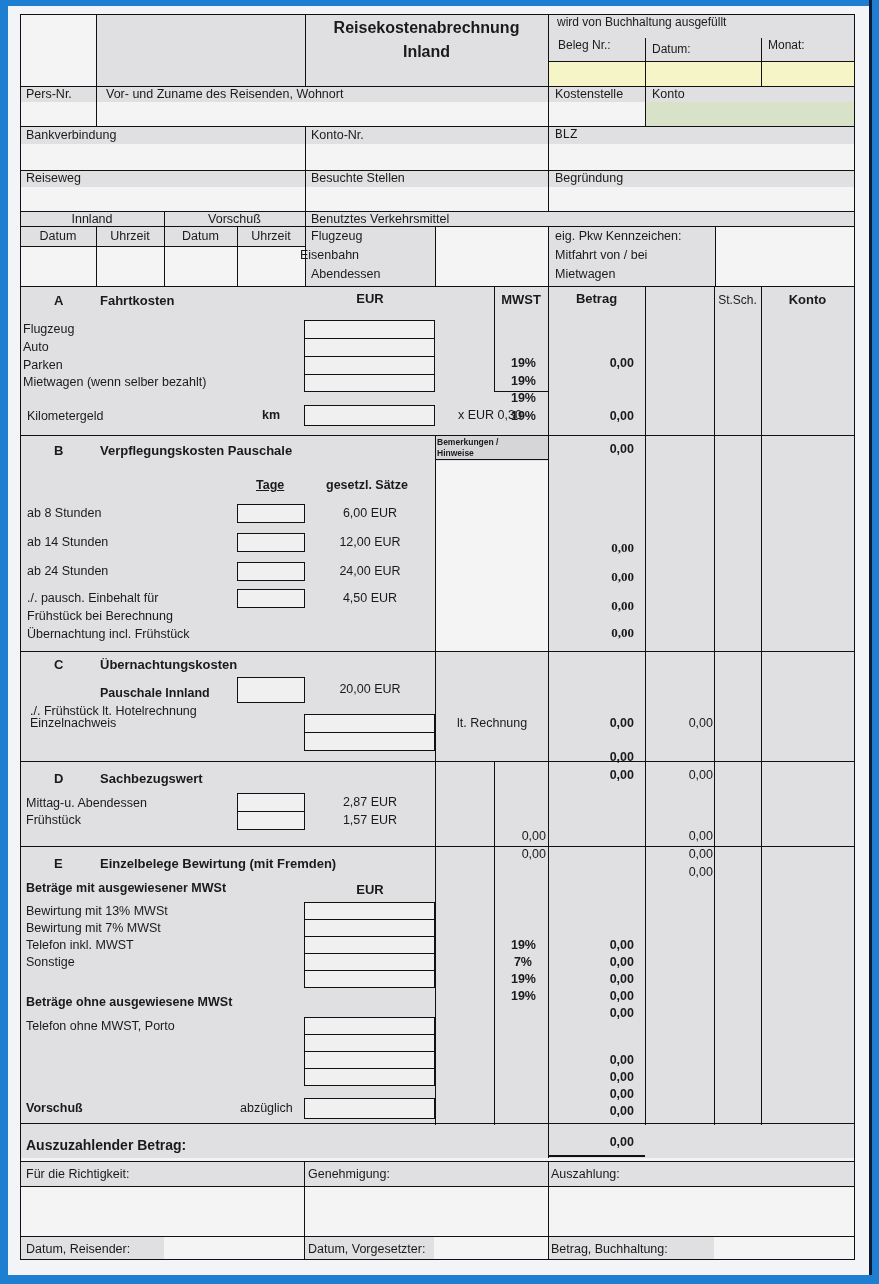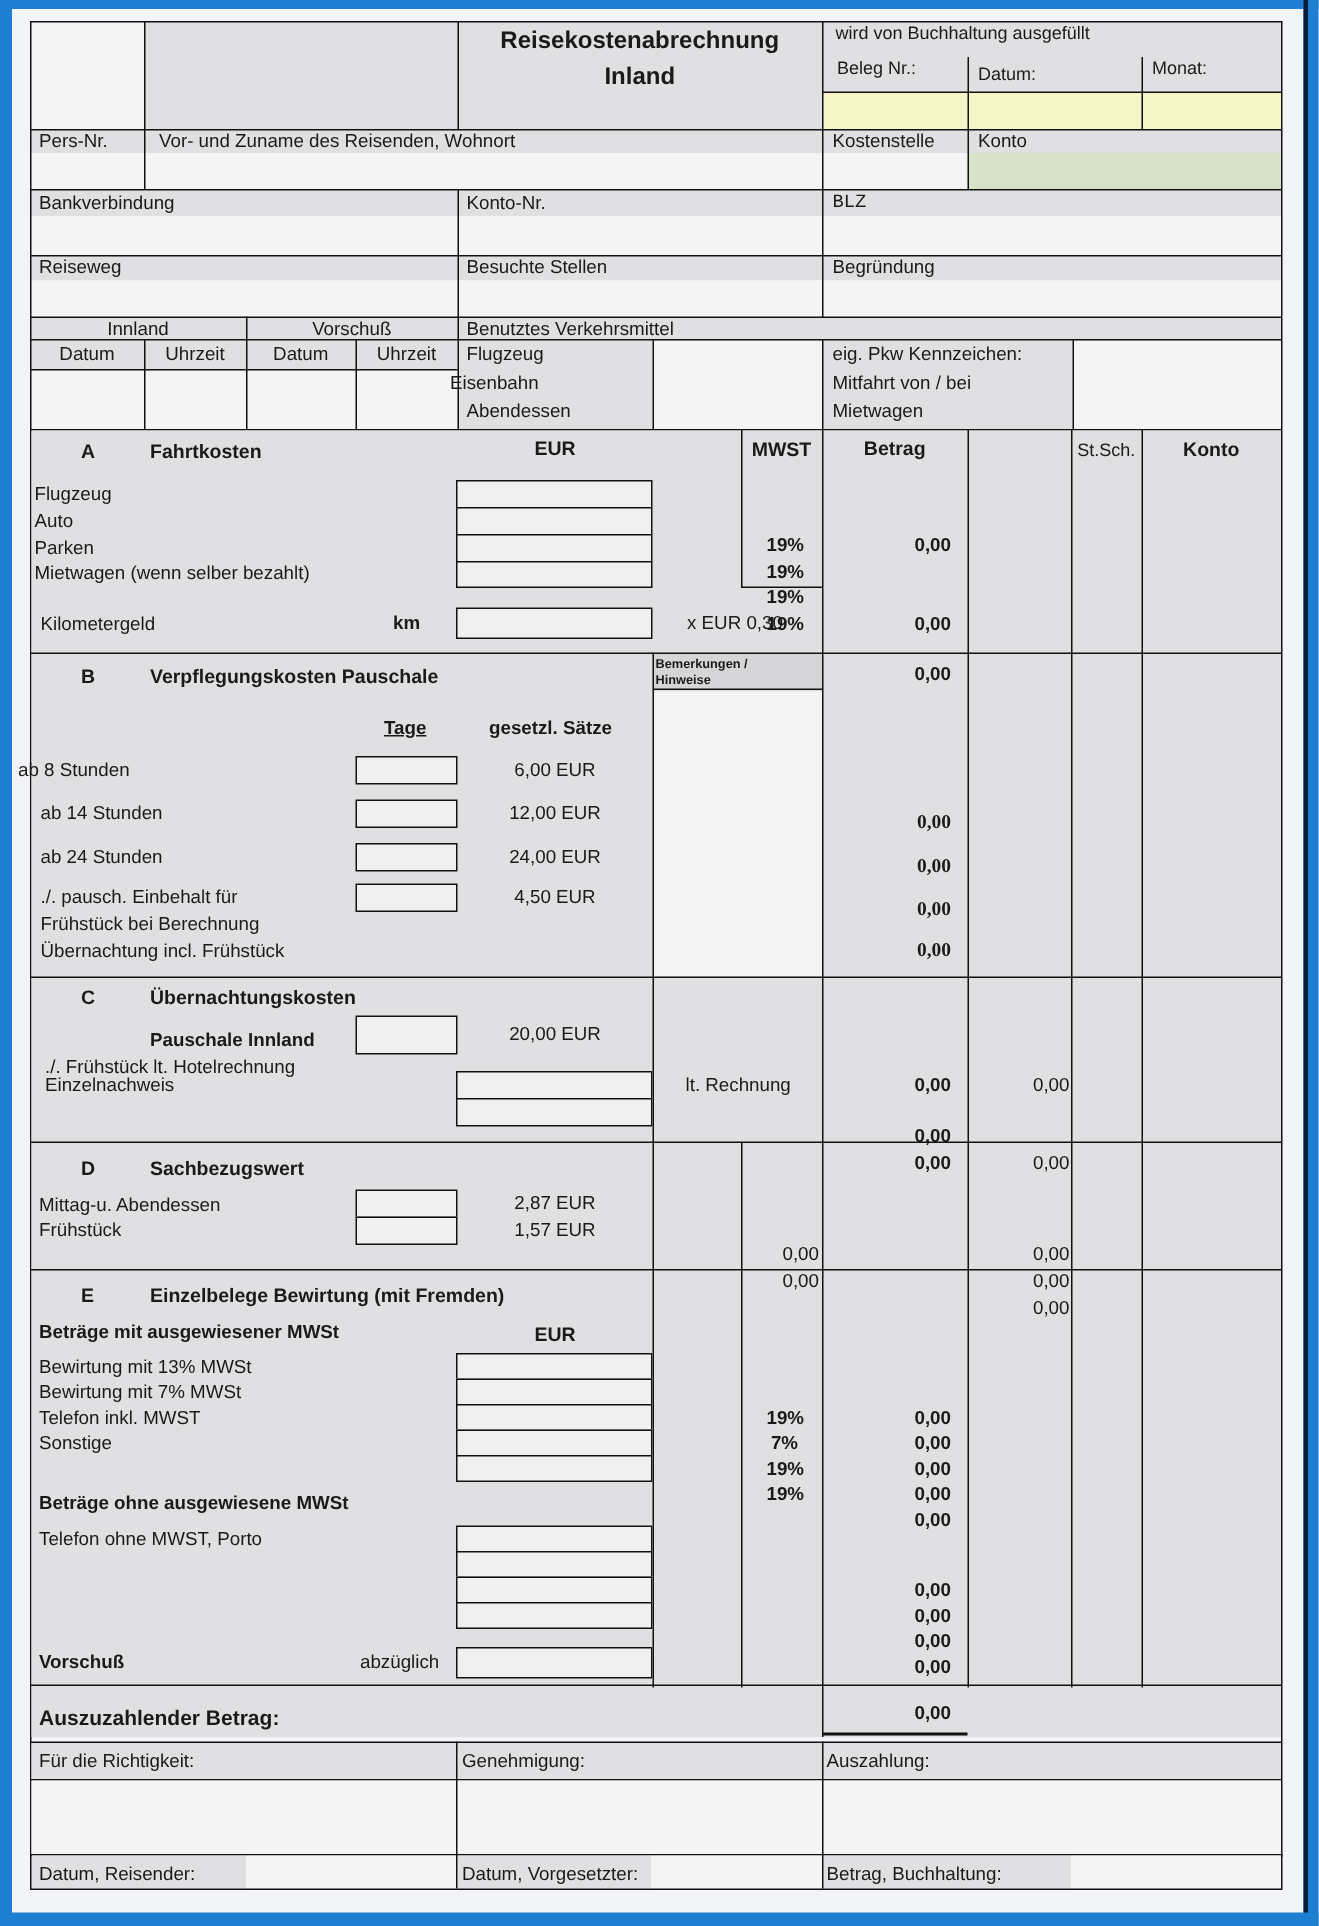--- a/index.html
+++ b/index.html
@@ -149,21 +149,21 @@
   <div class="hl" style="left:20px;top:435px;width:834px;"></div>
 
   <div class="t b" style="left:54px;top:443px;font-size:13px;">B</div>
   <div class="t b" style="left:100px;top:443px;font-size:13px;">Verpflegungskosten Pauschale</div>
   <div class="a" style="left:436px;top:436px;width:112px;height:24px;background:#d6d6d8;border-bottom:1px solid #111;"></div>
   <div class="t b" style="left:437px;top:437px;font-size:8.5px;line-height:11px;white-space:normal;width:100px;">Bemerkungen / Hinweise</div>
   <div class="a w" style="left:436px;top:461px;width:112px;height:190px;"></div>
   <div class="t b" style="left:256px;top:478px;text-decoration:underline;font-size:12.5px;">Tage</div>
   <div class="t b" style="left:326px;top:478px;">gesetzl. Sätze</div>
 
-  <div class="t" style="left:12px;top:506px;">ab  8 Stunden</div>
+  <div class="t" style="left:27px;top:506px;">ab  8 Stunden</div>
   <div class="t" style="left:27px;top:535px;">ab 14 Stunden</div>
   <div class="t" style="left:27px;top:564px;">ab 24 Stunden</div>
   <div class="t" style="left:27px;top:591px;">./. pausch. Einbehalt für</div>
   <div class="t" style="left:27px;top:609px;">Frühstück bei Berechnung</div>
   <div class="t" style="left:27px;top:627px;">Übernachtung incl. Frühstück</div>
   <div class="box" style="left:237px;top:504px;width:68px;height:19px;"></div>
   <div class="box" style="left:237px;top:533px;width:68px;height:19px;"></div>
   <div class="box" style="left:237px;top:562px;width:68px;height:19px;"></div>
   <div class="box" style="left:237px;top:589px;width:68px;height:19px;"></div>
   <div class="t tc" style="left:320px;top:506px;width:100px;text-align:center;">6,00 EUR</div>

